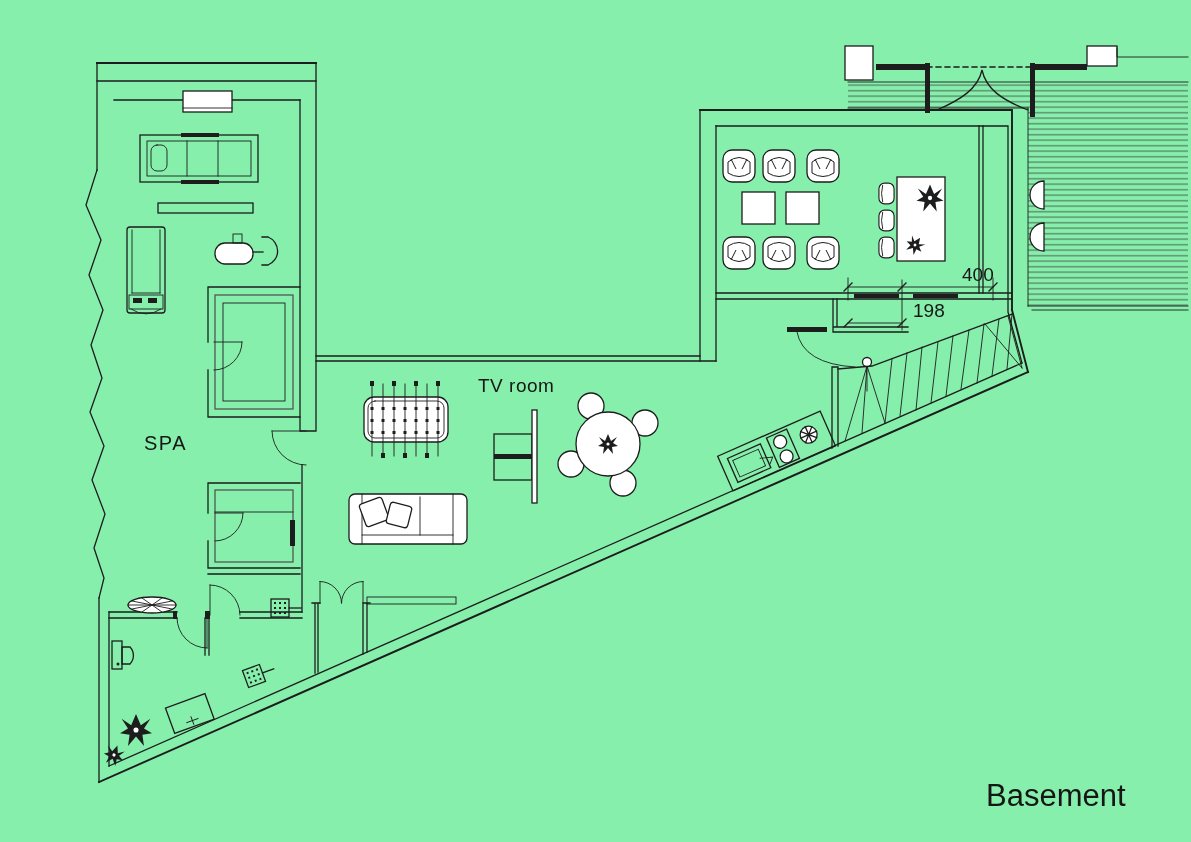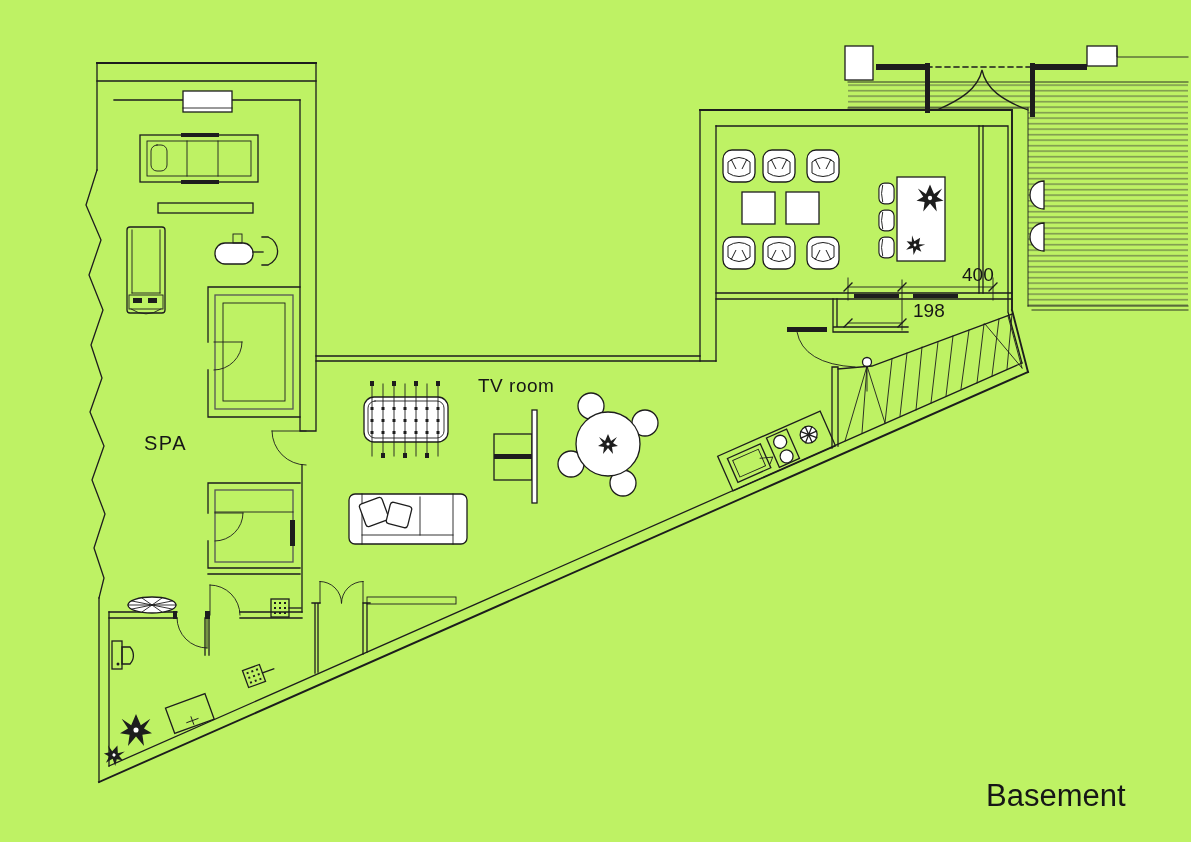--- a/index.html
+++ b/index.html
@@ -1,16 +1,16 @@
 <!DOCTYPE html>
 <html><head>
 <meta charset="utf-8">
 <style>
   html,body{margin:0;padding:0;background:#ffffff;}
-  #page{position:relative;width:1191px;height:842px;background:#bef264;overflow:hidden;
+  #page{position:relative;width:1191px;height:842px;background:#86efac;overflow:hidden;
         font-family:"Liberation Sans",sans-serif;}
   svg{display:block}
   .ln{fill:none;stroke:#1d1d1d;stroke-width:1.3;stroke-linecap:square;stroke-linejoin:miter}
   .thk{stroke-width:1.9}
   .thin{stroke-width:0.9}
   .gry{stroke:#555}
   .blk{fill:#1d1d1d;stroke:none}
   .wht{fill:#ffffff;stroke:#1d1d1d;stroke-width:1.3}
   .dash{stroke-dasharray:5 4}
   text{fill:#161616}

